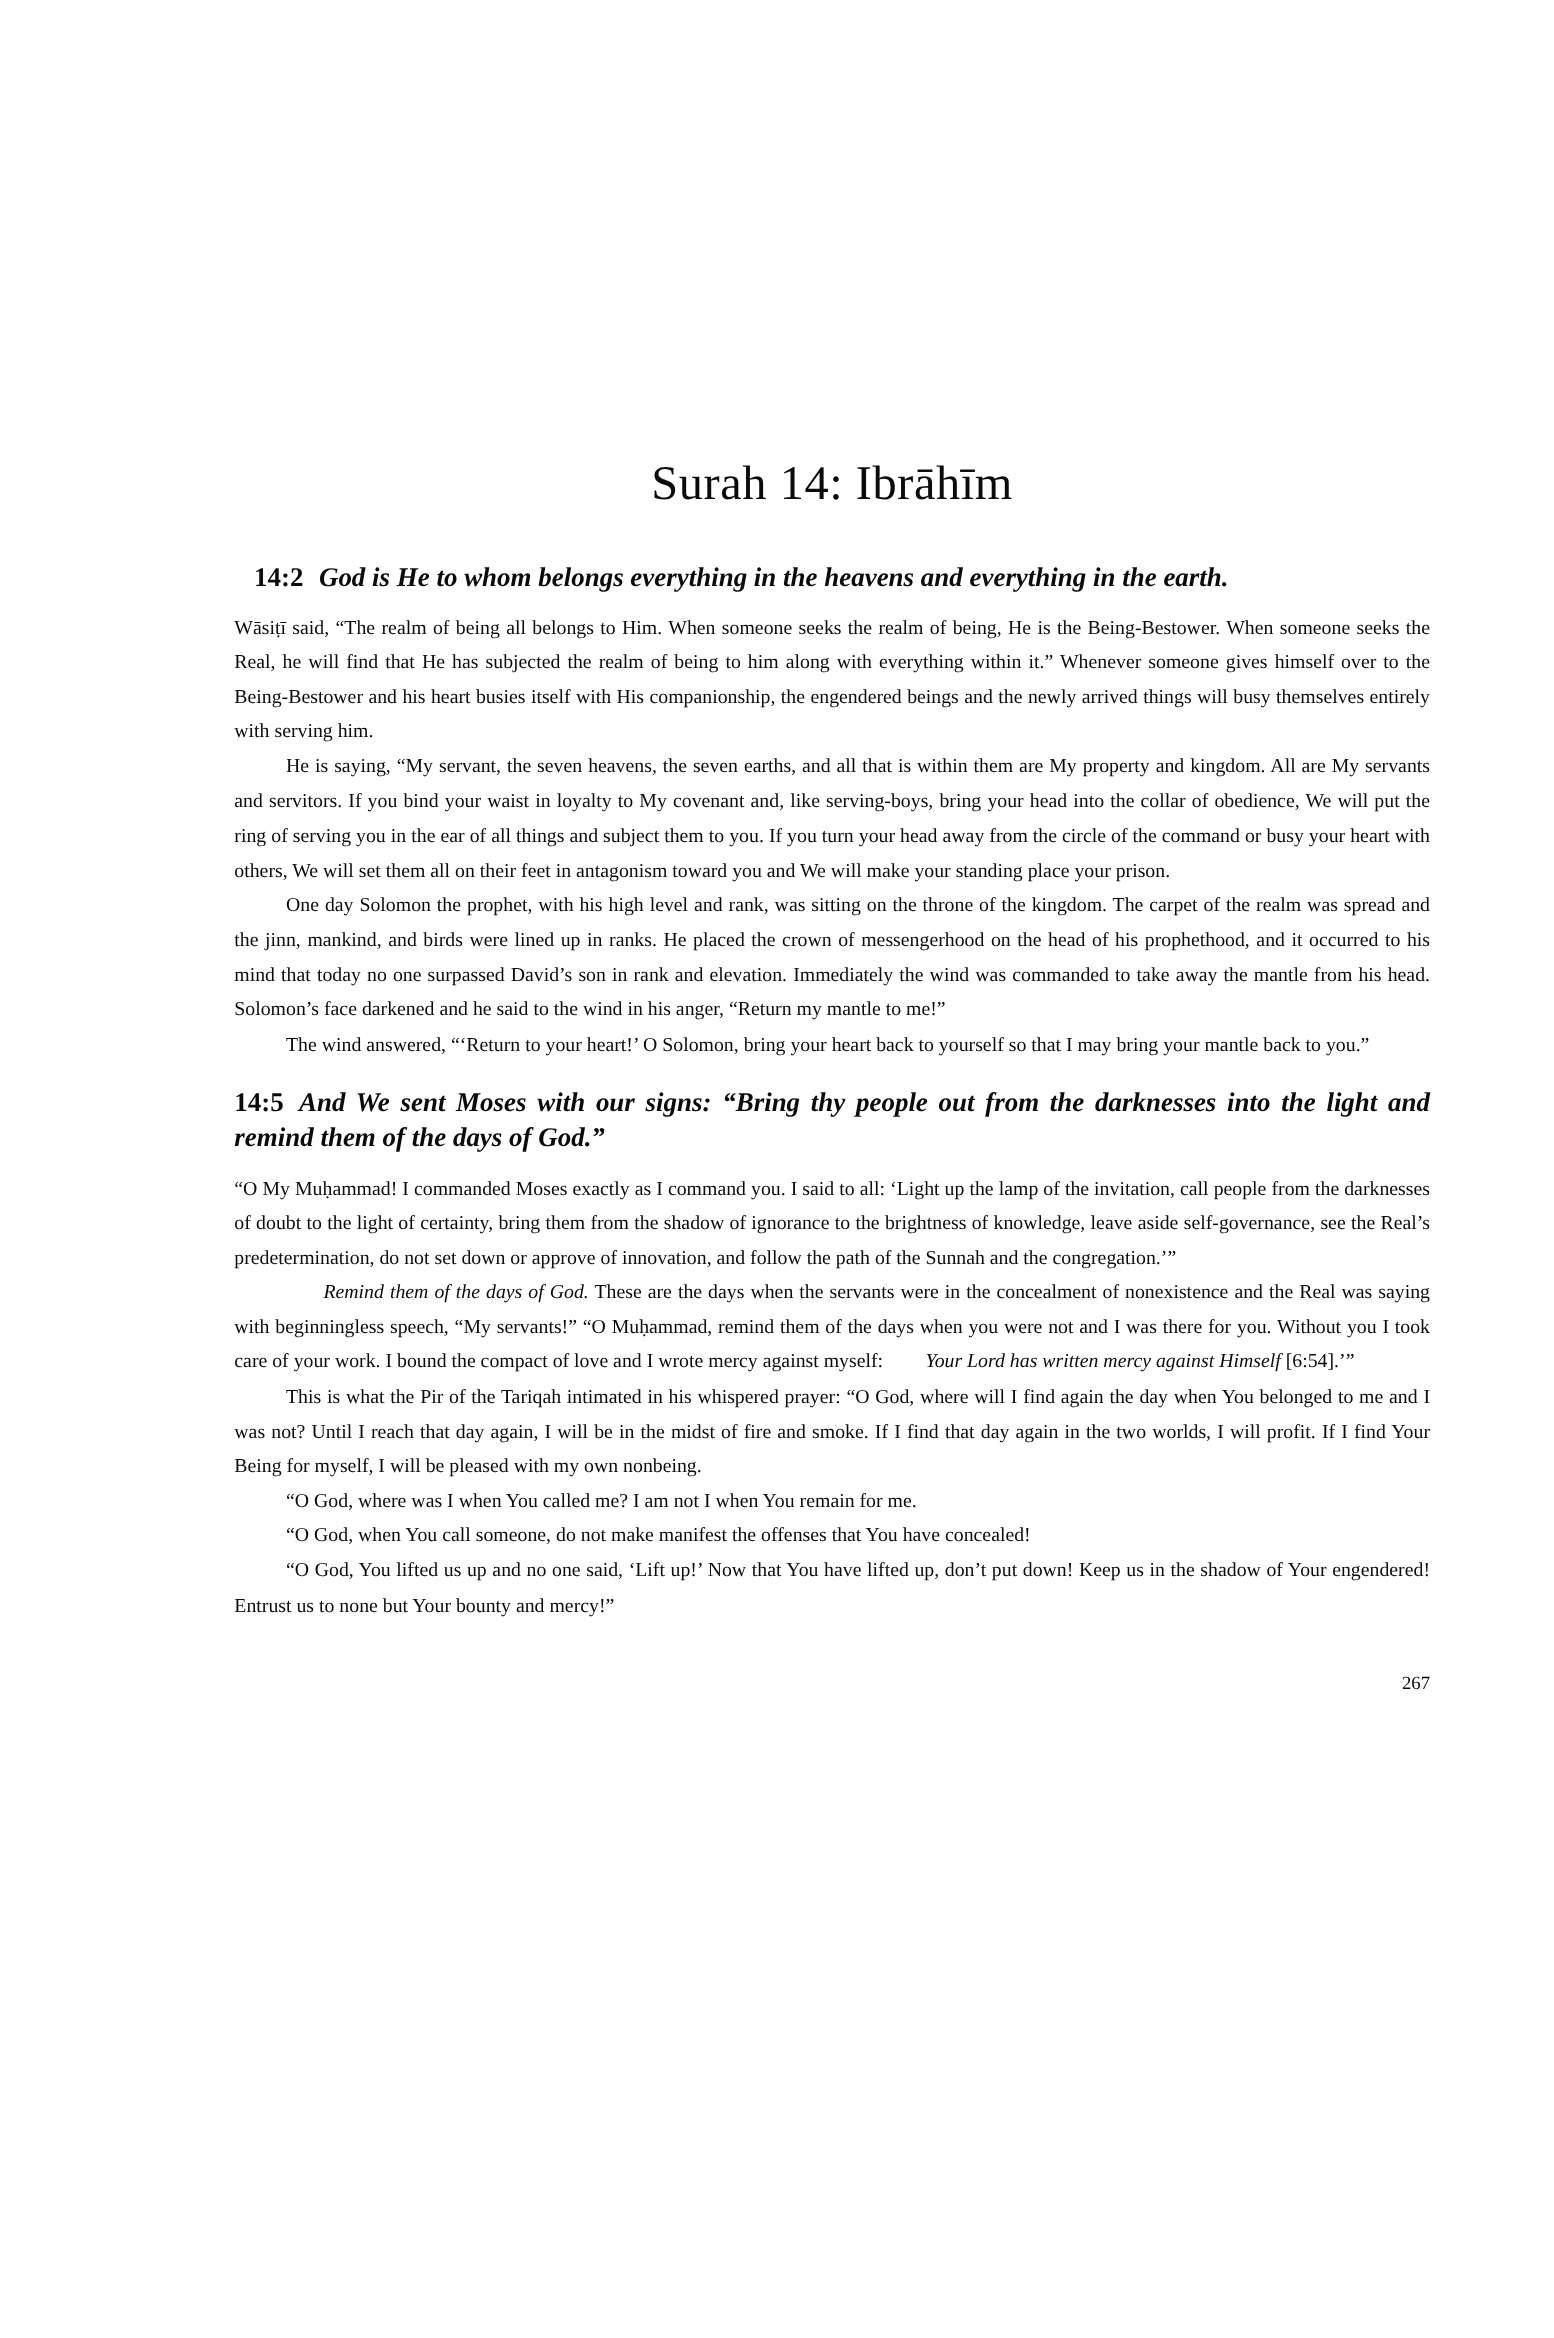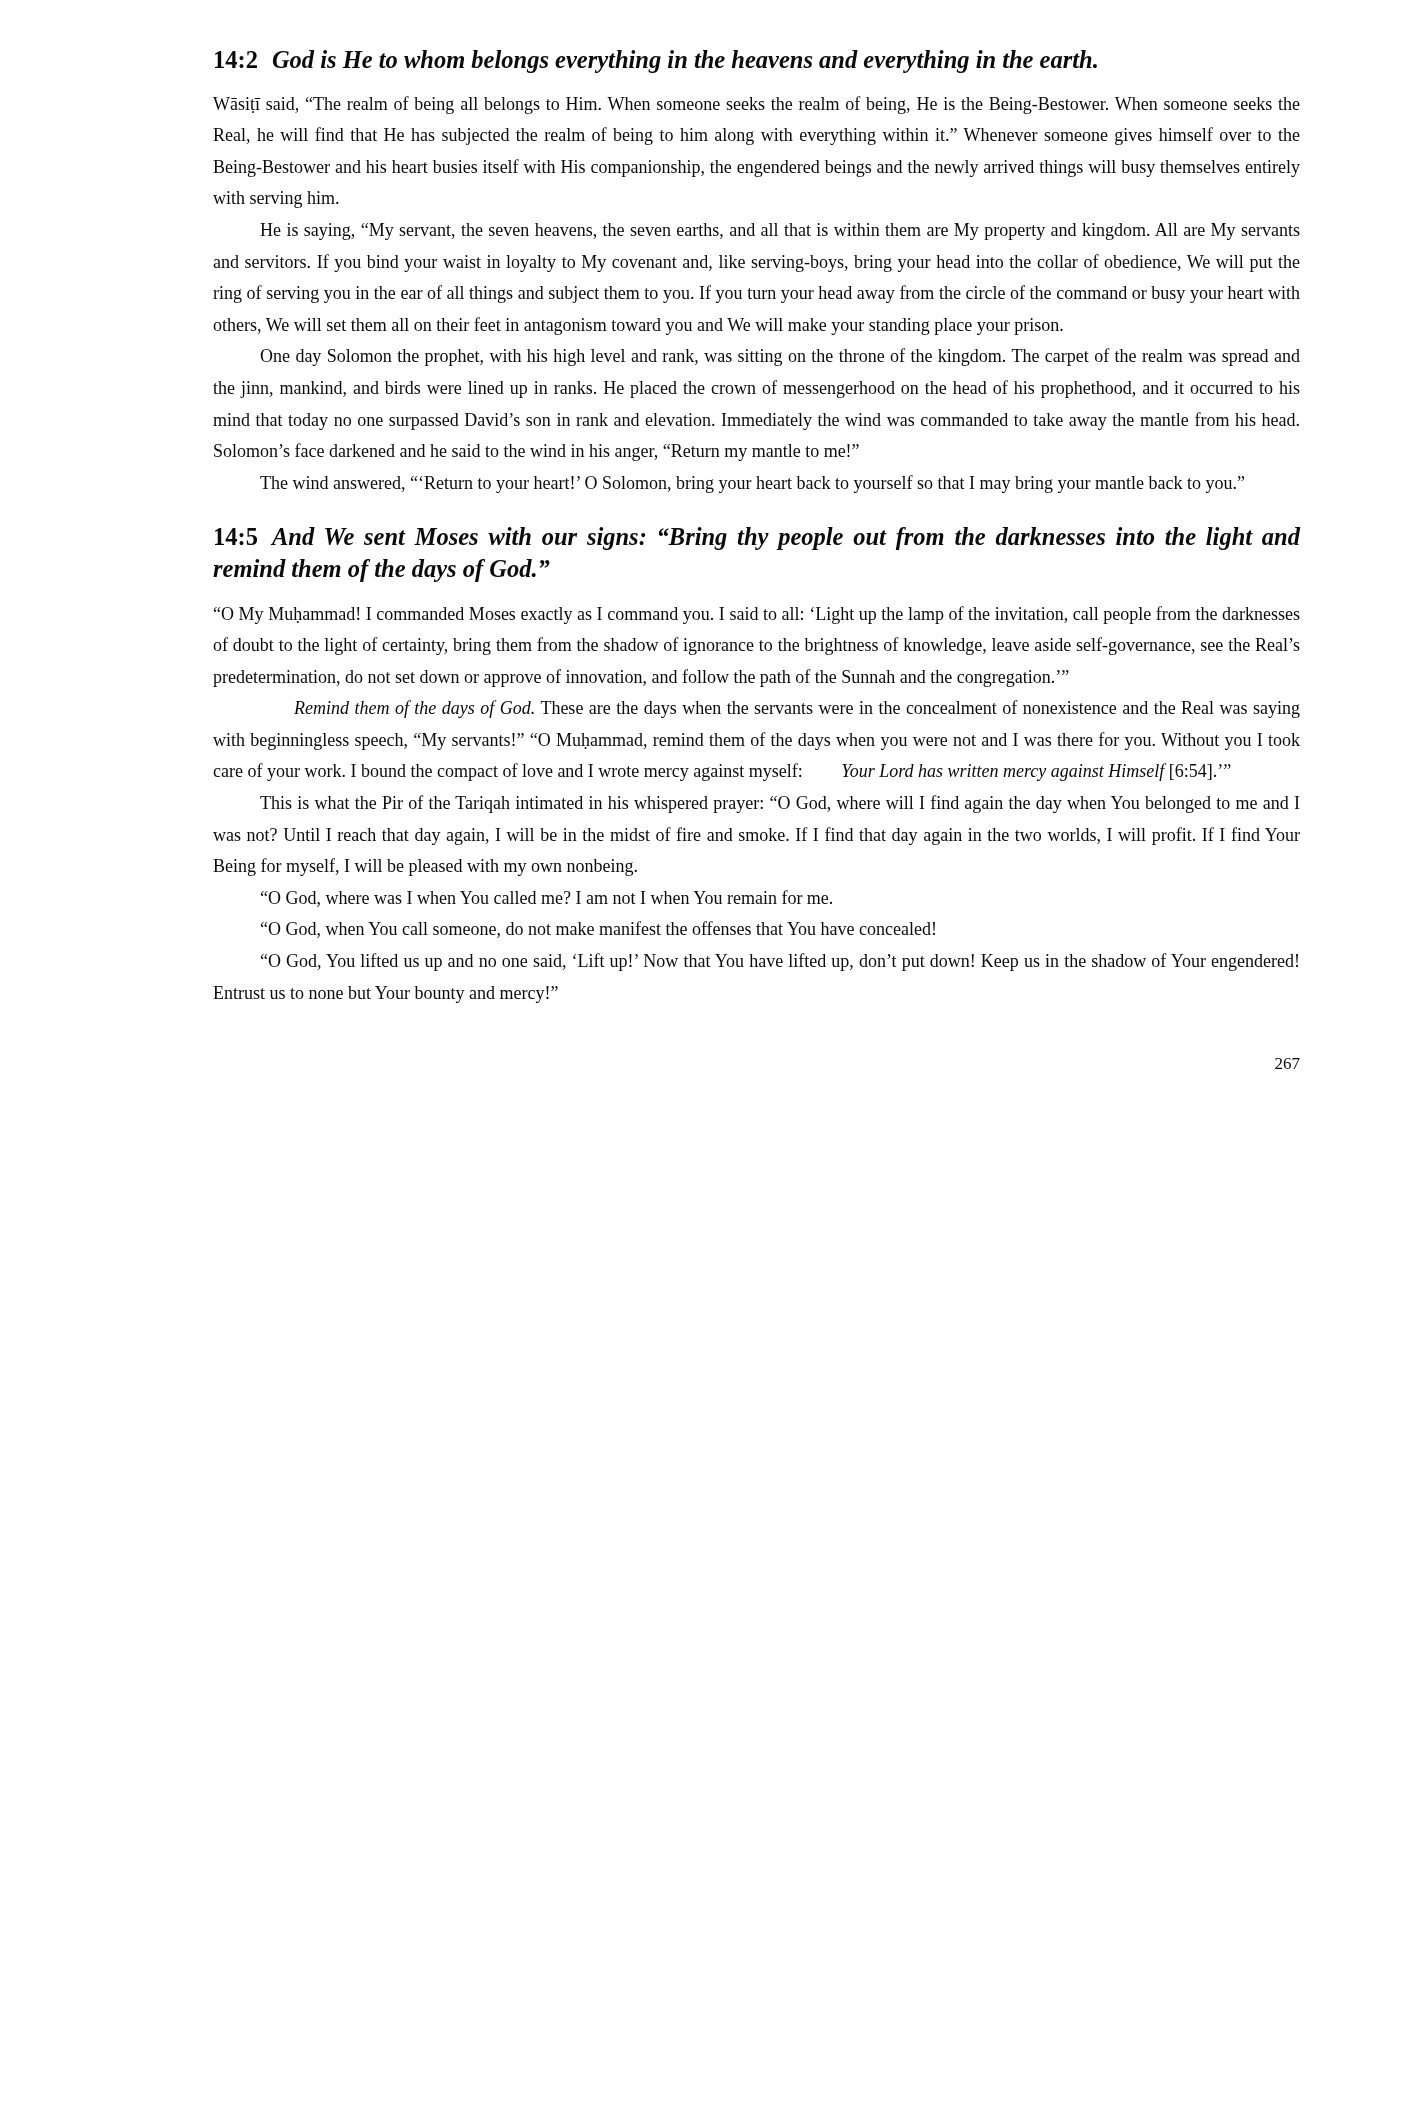--- a/index.html
+++ b/index.html
@@ -20,21 +20,21 @@
   }
   .title {
     margin: 413px 0 0 0;
     font-size: 44px;
     line-height: 53px;
     text-align: center;
     font-weight: normal;
     letter-spacing: 0.5px;
   }
   .verse {
-    margin: 44px 0 13px 0;
+    margin: 44px 0 13px 18px;
     font-size: 24.5px;
     line-height: 31.6px;
     font-weight: bold;
     text-align: justify;
   }
   .verse.second {
     margin: 22px 0 14px 0;
   }
   .vnum {
     font-style: normal;
@@ -61,20 +61,21 @@
     font-size: 17px;
     line-height: 30px;
     text-align: right;
   }
 </style>
 </head>
 <body>
 
 <div class="page">
 
+  <h1 class="title">Surah 14: Ibrāhīm</h1>
 
   <p class="verse"><b class="vnum">14:2</b><b class="vtext">God is He to whom belongs everything in the heavens and everything in the earth.</b></p>
 
   <div class="body-text">
     <p>Wāsiṭī said, “The realm of being all belongs to Him.  When someone seeks the realm of being, He is the Being-Bestower.  When someone seeks the Real, he will find that He has subjected the realm of being to him along with everything within it.”  Whenever someone gives himself over to the Being-Bestower and his heart busies itself with His companionship, the engendered beings and the newly arrived things will busy themselves entirely with serving him.</p>
     <p class="indent">He is saying, “My servant, the seven heavens, the seven earths, and all that is within them are My property and kingdom.  All are My servants and servitors.  If you bind your waist in loyalty to My covenant and, like serving-boys, bring your head into the collar of obedience, We will put the ring of serving you in the ear of all things and subject them to you.  If you turn your head away from the circle of the command or busy your heart with others, We will set them all on their feet in antagonism toward you and We will make your standing place your prison.</p>
     <p class="indent">One day Solomon the prophet, with his high level and rank, was sitting on the throne of the kingdom.  The carpet of the realm was spread and the jinn, mankind, and birds were lined up in ranks.  He placed the crown of messengerhood on the head of his prophethood, and it occurred to his mind that today no one surpassed David’s son in rank and elevation.  Immediately the wind was commanded to take away the mantle from his head.  Solomon’s face darkened and he said to the wind in his anger, “Return my mantle to me!”</p>
     <p class="indent">The wind answered, “‘Return to your heart!’  O Solomon, bring your heart back to yourself so that I may bring your mantle back to you.”</p>
   </div>
 

